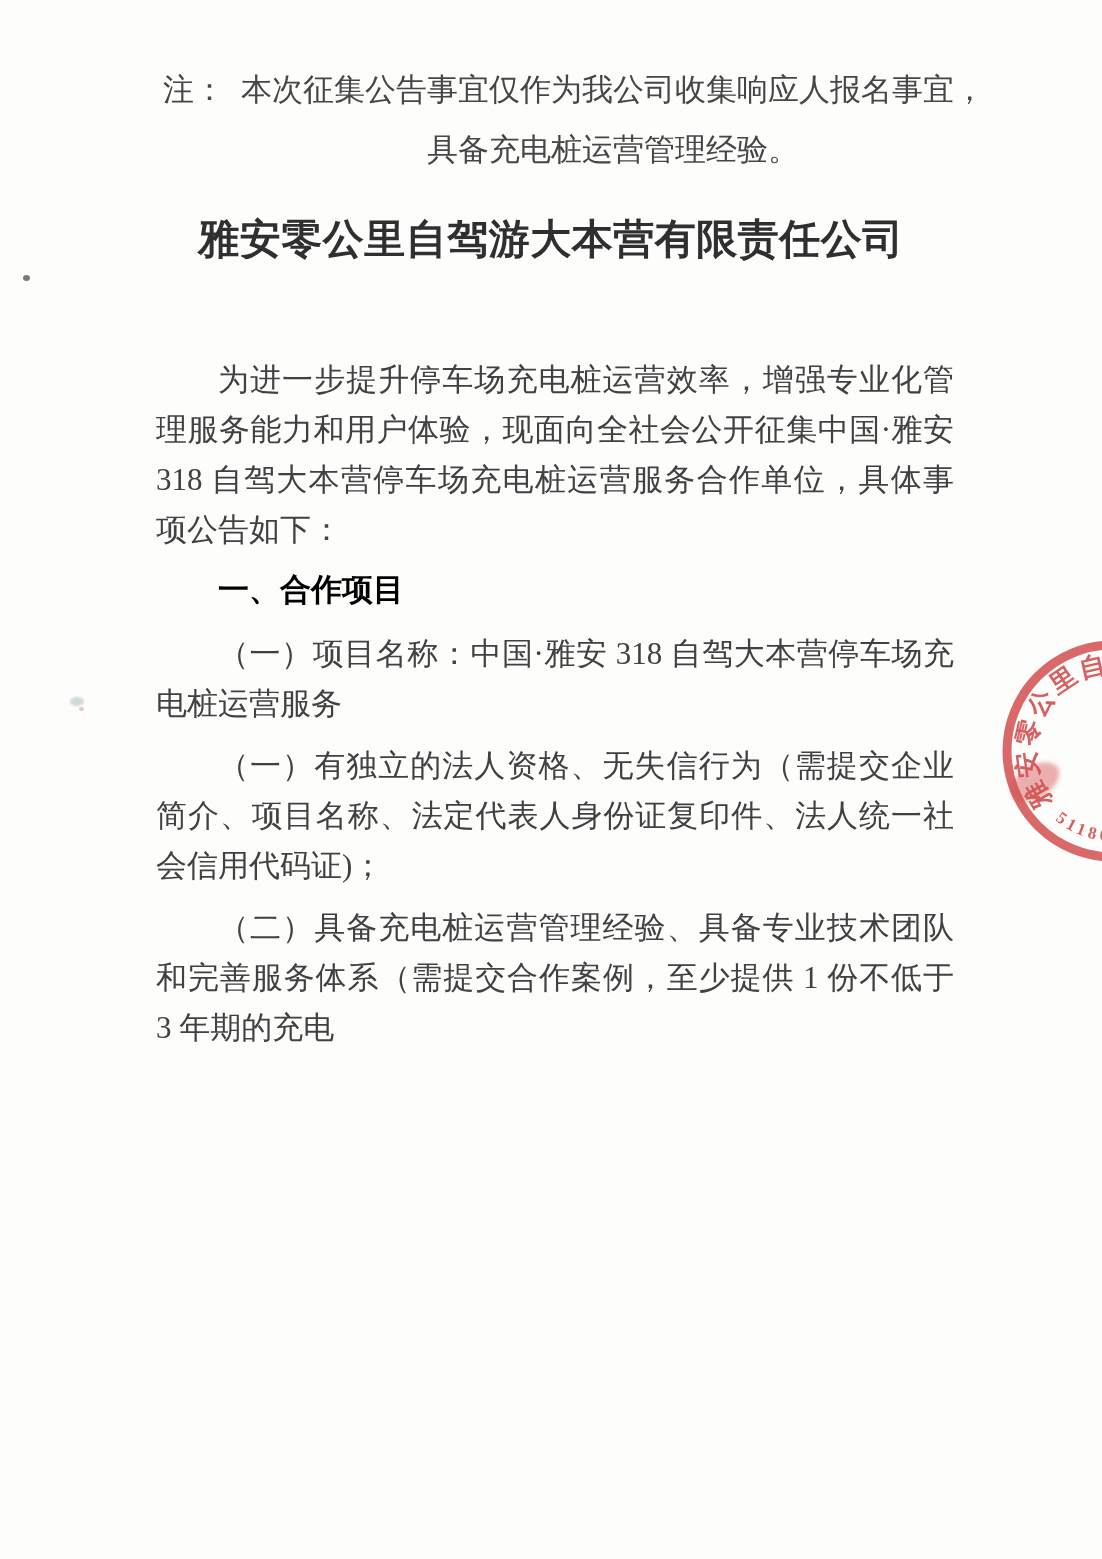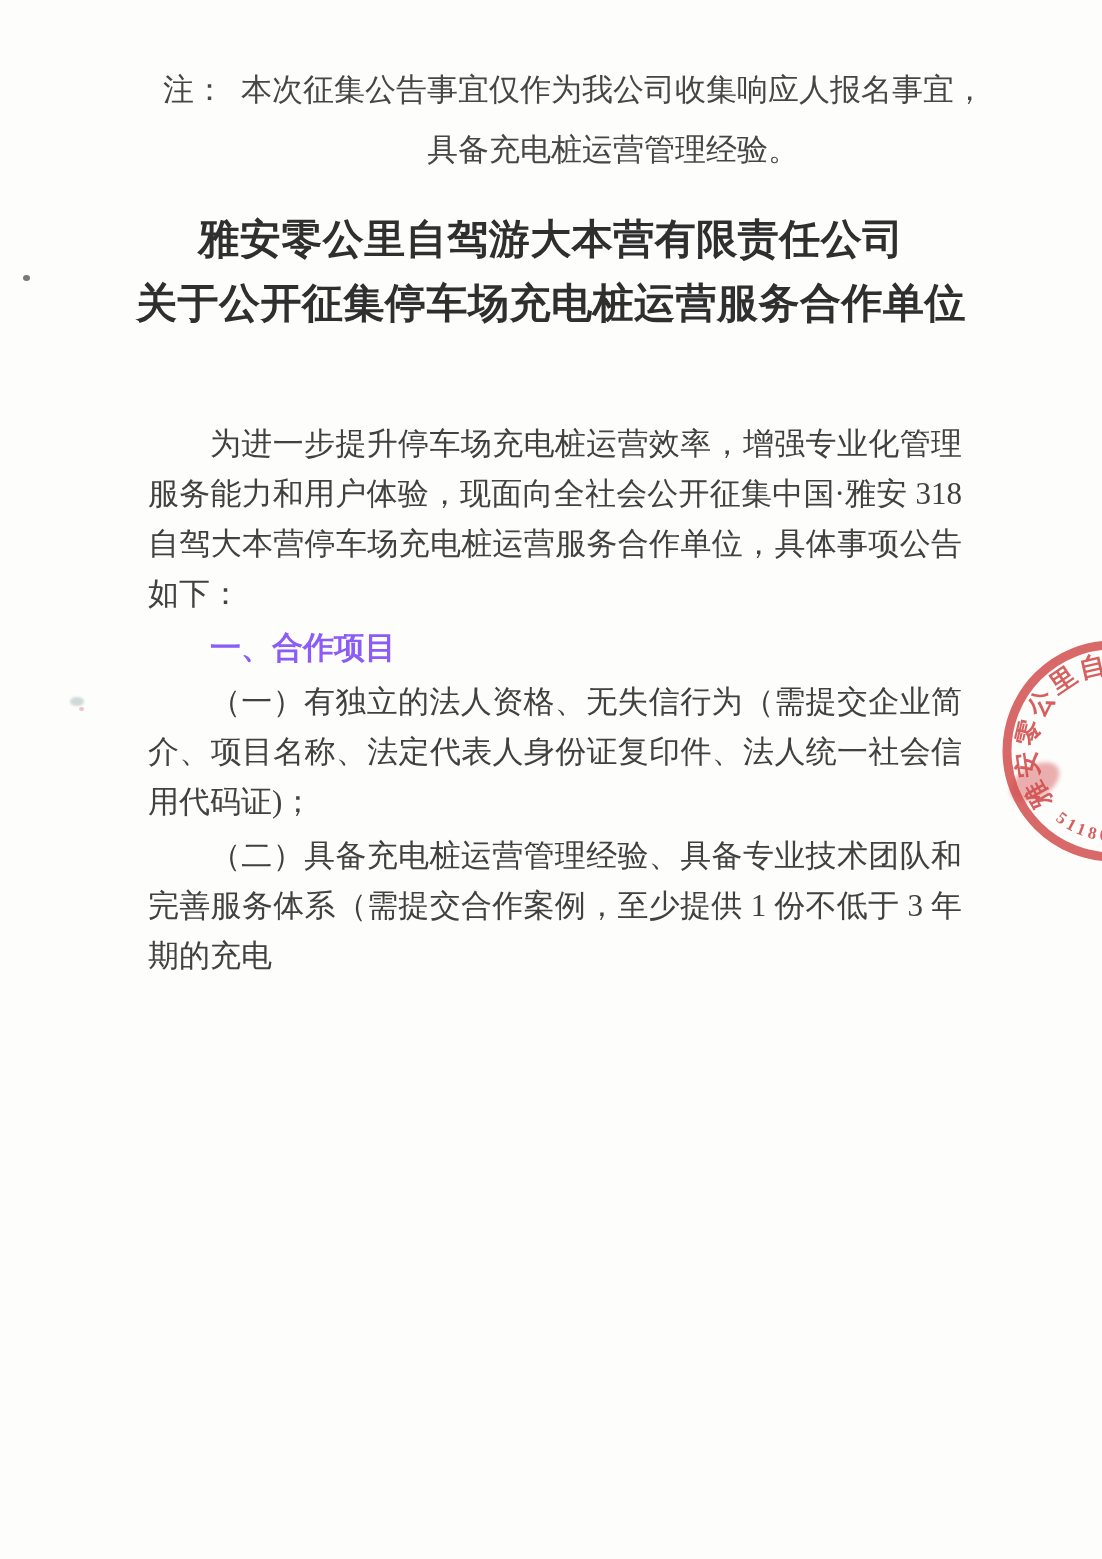--- a/index.html
+++ b/index.html
@@ -34,25 +34,25 @@
   }
   
   .doc-body {
     width:822px;
     margin:84px 0 0 144px;
     font-size:31px;
     line-height:50px;
     text-align:justify;
     color:#414141;
   }
-  .doc-body p { margin:4px; text-indent:2em; }
+  .doc-body p { margin:12px; text-indent:2em; }
   .section-heading {
-    font-family:Liberation Sans, sans-serif;
+    font-family:Liberation Mono, monospace;
     font-weight:700;
-    color:#8b5cf6;
+    color:#000000;
   }
   
   .stamp {
     position:absolute;
     left:953px; top:591px;
     width:320px; height:320px;
     pointer-events:none;
   }
   .stamp svg text {
     font-family:"Liberation Serif","DejaVu Serif",serif;
@@ -72,26 +72,26 @@
   <div class="note">
     <span class="note-label">注：</span>
     <div class="note-body">
       <div>本次征集公告事宜仅作为我公司收集响应人报名事宜，</div>
       <div>具备充电桩运营管理经验。</div>
     </div>
   </div>
 
   <div class="doc-title">
     <div>雅安零公里自驾游大本营有限责任公司</div>
-    <div>关于公开征集停车场充电桩运营服务合作单位</div>
   </div>
 
   <div class="doc-body">
     <p>为进一步提升停车场充电桩运营效率，增强专业化管理服务能力和用户体验，现面向全社会公开征集中国·雅安 318 自驾大本营停车场充电桩运营服务合作单位，具体事项公告如下：</p>
     <p class="section-heading">一、合作项目</p>
+    <p>（一）项目名称：中国·雅安 318 自驾大本营停车场充电桩运营服务</p>
     <p>（一）有独立的法人资格、无失信行为（需提交企业简介、项目名称、法定代表人身份证复印件、法人统一社会信用代码证)；</p>
     <p>（二）具备充电桩运营管理经验、具备专业技术团队和完善服务体系（需提交合作案例，至少提供 1 份不低于 3 年期的充电</p>
   </div>
 
   <div class="stamp">
     <svg width="320" height="320" viewBox="0 0 320 320">
       <defs>
         <path id="sealArc" d="M 100.2 210.1 A 78 78 0 1 1 139.8 235.3" fill="none"></path>
         <path id="sealNum" d="M 102.1 228.9 A 90 90 0 0 0 217.9 228.9" fill="none"></path>
         <filter id="inkblur">

